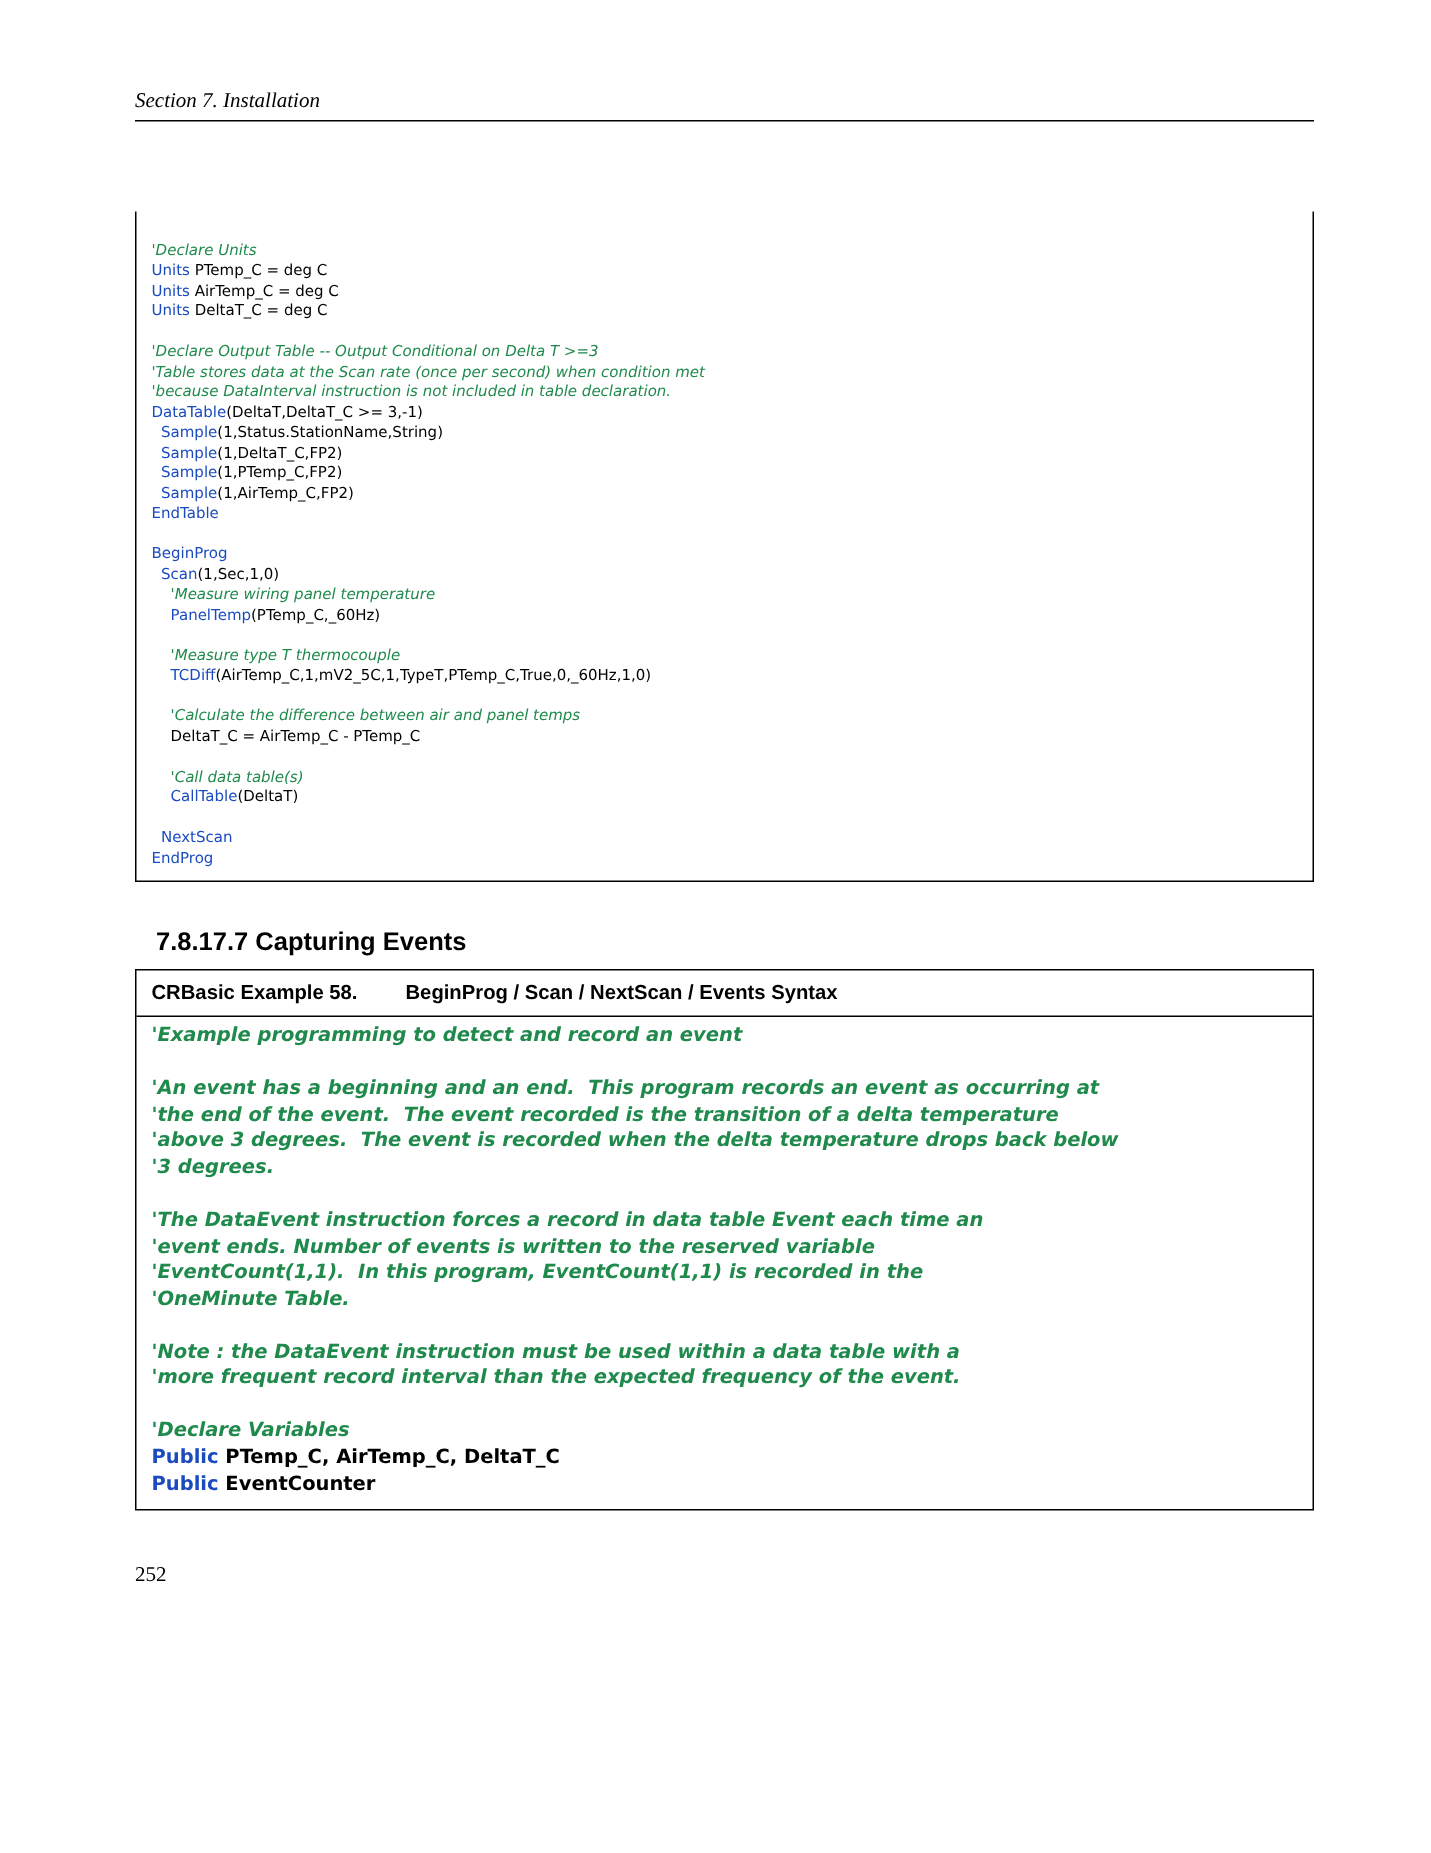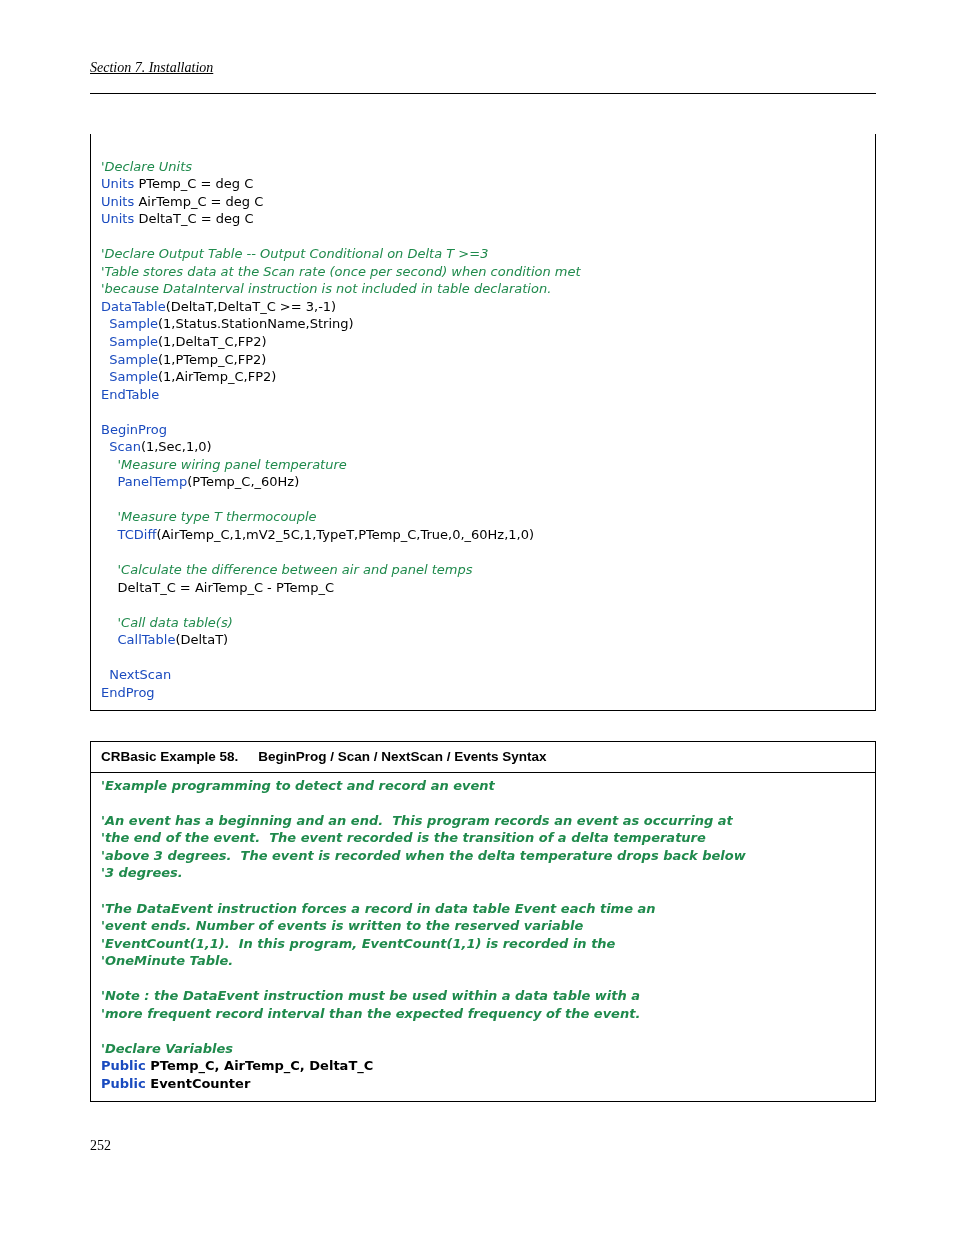--- a/index.html
+++ b/index.html
@@ -10,28 +10,27 @@
     color: #000;
     width: 954px;
   }
   .page {
     padding: 60px 78px 40px 90px;
   }
   .running-header {
     font-style: italic;
     font-size: 14px;
     border-bottom: 1px solid #000;
-    padding-bottom: 17px;
-    margin-bottom: 40px;
-    text-decoration: underline;
+    padding-bottom: 4px;
+    margin-bottom: 60px;
   }
   .code-block {
     border: 1px solid #000;
     font-family: "Trebuchet MS", "DejaVu Sans", Verdana, sans-serif;
-    font-size: 13px;
+    font-size: 10px;
     line-height: 1.35;
     padding: 6px 10px 8px 10px;
     white-space: pre;
     overflow: hidden;
     margin-bottom: 30px;
   }
   .code-block.first {
     border-top: none;
   }
   .tok-comment { color: #1f8a4c; font-style: italic; }
@@ -54,21 +53,21 @@
   .body-para .xref-page { color: #1a4bbf; font-size: 11px; font-style: italic; vertical-align: baseline; }
 
   .example-title-row {
     font-family: "Trebuchet MS", Verdana, sans-serif;
     font-weight: bold;
     font-size: 13.5px;
     border-bottom: 1px solid #000;
     padding: 6px 0 6px 10px;
     margin: 0 -10px 4px -10px;
   }
-  .example-title-row .ex-num { margin-right: 20px; }
+  .example-title-row .ex-num { margin-right: 32px; }
 
   .second-box {
     border: 1px solid #000;
     padding: 0 10px 8px 10px;
     font-family: "Trebuchet MS", "DejaVu Sans", Verdana, sans-serif;
     font-size: 13px;
     line-height: 1.35;
   }
   .second-box .code-area { white-space: pre; font-weight: bold; }
 
@@ -110,20 +109,24 @@
 
 <span class="tok-comment">    'Calculate the difference between air and panel temps</span>
 <span class="code-black">    DeltaT_C = AirTemp_C - PTemp_C</span>
 
 <span class="tok-comment">    'Call data table(s)</span>
 <span class="tok-kw">    CallTable</span><span class="code-black">(DeltaT)</span>
 
 <span class="tok-kw">  NextScan</span>
 <span class="tok-kw">EndProg</span></div>
 
+  <div class="section-heading">
+    <span>7.8.17.7</span>
+    <span>Capturing Events</span>
+  </div>
 
 
   <div class="second-box">
     <div class="example-title-row">
       <span class="ex-num">CRBasic Example 58.</span><span>BeginProg / Scan / NextScan / Events Syntax</span>
     </div>
 <div class="code-area"><span class="tok-comment">'Example programming to detect and record an event</span>
 
 <span class="tok-comment">'An event has a beginning and an end.  This program records an event as occurring at</span>
 <span class="tok-comment">'the end of the event.  The event recorded is the transition of a delta temperature</span>

